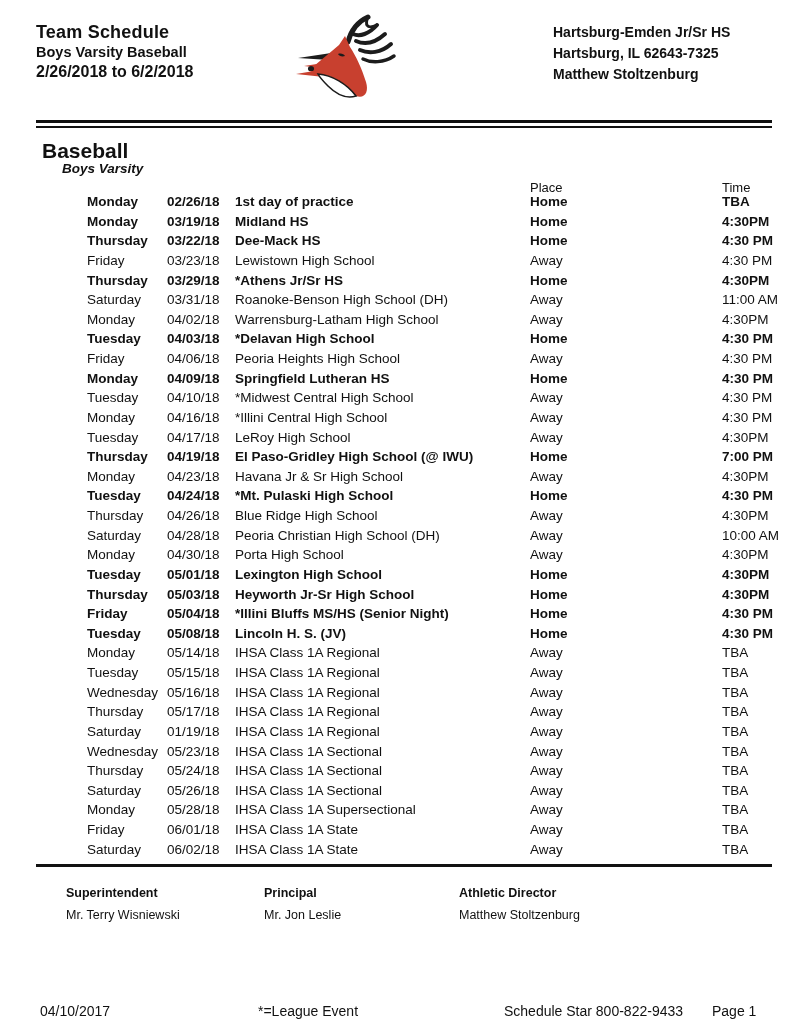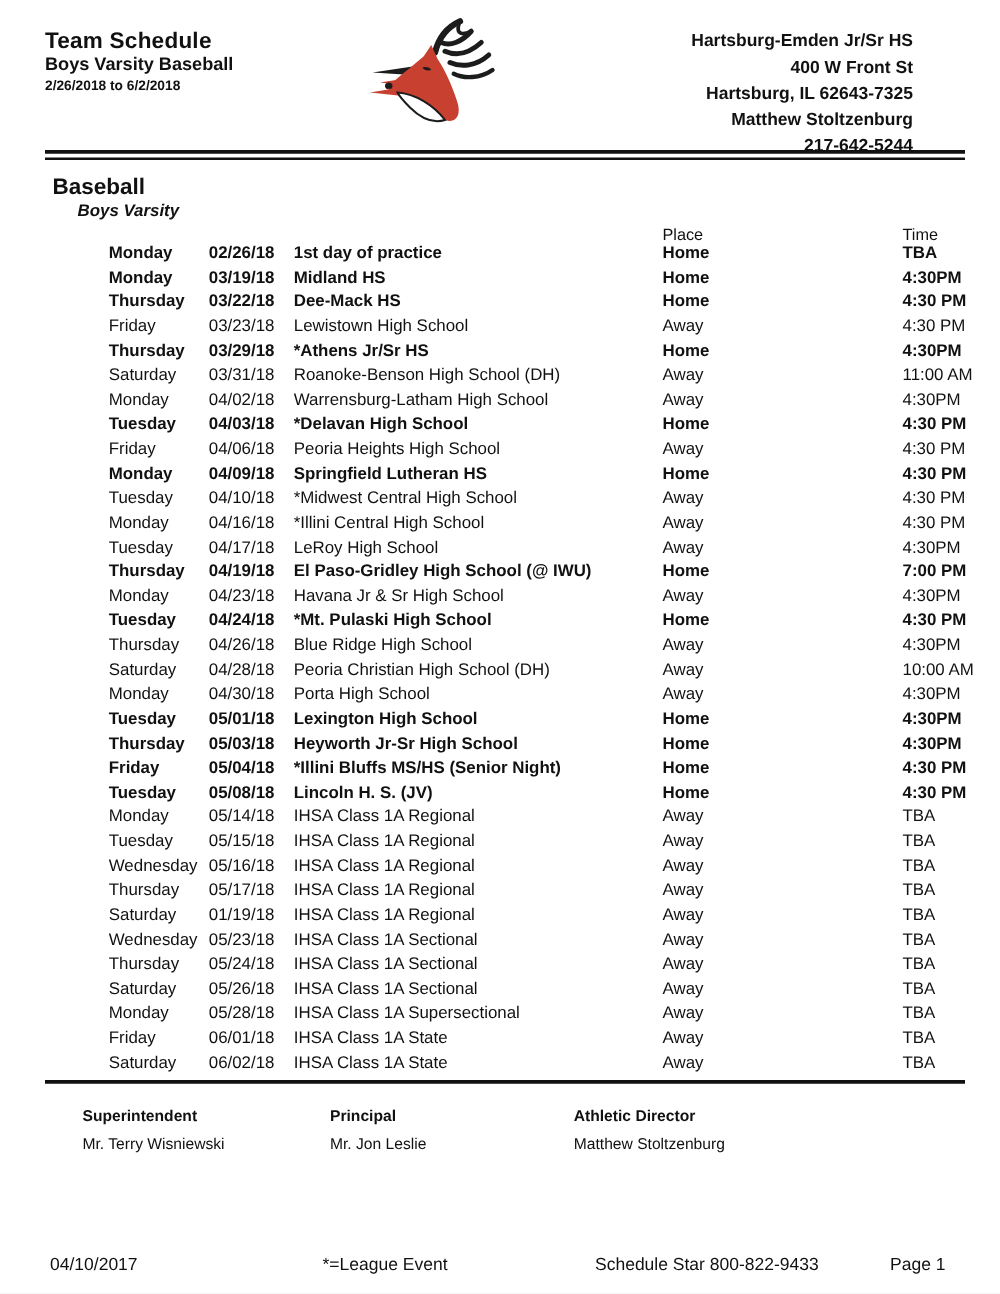--- a/index.html
+++ b/index.html
@@ -4,39 +4,38 @@
 <style>
   html,body{margin:0;padding:0;background:#e8e8e8;}
   .page{
     position:relative;
     width:800px;height:1035px;
     background:#ffffff;
     font-family:"Liberation Sans", sans-serif;
     color:#111;
     overflow:hidden;
     margin:0 auto;
-    text-align:right;
   }
   .abs{position:absolute;white-space:nowrap;}
 
   
   .doc-title{left:36px;top:22px;font-size:18px;font-weight:bold;letter-spacing:.2px;}
   .doc-subtitle{left:36px;top:44px;font-size:14.5px;font-weight:bold;}
-  .doc-range{left:36px;top:63px;font-size:11px;font-weight:bold;}
+  .doc-range{left:36px;top:63px;font-size:16px;font-weight:bold;}
   .logo-box{left:296px;top:12px;width:110px;height:92px;}
   .org-block{left:521px;top:22px;font-size:14px;font-weight:bold;line-height:21px;margin-left:32px;}
   .org-block div{white-space:nowrap;}
 
   
   .rule-double{left:36px;top:120px;width:736px;height:3px;
     border-top:3px solid #111;border-bottom:2px solid #111;}
   .rule-bottom{left:36px;top:864px;width:736px;border-top:3px solid #111;}
 
   
-  .sport-heading{left:42px;top:139px;font-size:18px;font-weight:bold;}
+  .sport-heading{left:42px;top:139px;font-size:21px;font-weight:bold;}
   .team-heading{left:62px;top:161px;font-size:13.5px;font-weight:bold;font-style:italic;}
 
   
   .sched-head{left:0;top:180px;width:800px;height:14px;font-size:13px;}
   .sched-body{left:0;top:194px;width:800px;}
   .row{position:relative;height:19.63px;font-size:13.5px;}
   .row.home{font-weight:bold;}
   .c{position:absolute;white-space:nowrap;}
   .c-day{left:87px;}
   .c-date{left:167px;}
@@ -44,21 +43,21 @@
   .c-place{left:530px;}
   .c-time{left:722px;}
 
   
   .off-title{top:886px;font-size:12.5px;font-weight:bold;}
   .off-name{top:908px;font-size:12.5px;}
   .off-1{left:66px;} .off-2{left:264px;} .off-3{left:459px;}
 
   
   .footer-item{top:1003px;font-size:14px;}
-  .f-1{left:40px;} .f-2{left:258px;} .f-3{left:476px;} .f-4{left:712px;}
+  .f-1{left:40px;} .f-2{left:258px;} .f-3{left:504px;} .f-4{left:712px;}
 </style>
 </head>
 <body>
 
 <div class="page">
 
   <div class="abs doc-title">Team Schedule</div>
   <div class="abs doc-subtitle">Boys Varsity Baseball</div>
   <div class="abs doc-range">2/26/2018 to 6/2/2018</div>
 
@@ -84,24 +83,22 @@
       <path d="M22,62 C36,63 51,72 60,84 C50,87 40,82 32,74 C28,70 24,66 22,62 Z" fill="#ffffff" stroke="#1c1c1c" stroke-width="1.6"></path>
 
       <path d="M13,59 C11,57 12,54 15,54 C18,54 19,57 17,59 Z" fill="#1c1c1c"></path>
 
       <path d="M42,42 C45,41 48,42 49,44 C46,45 43,44 42,42 Z" fill="#1c1c1c"></path>
     </svg>
   </div>
 
   <div class="abs org-block">
     <div>Hartsburg-Emden Jr/Sr HS</div>
-    <div>400 W Front St</div>
     <div>Hartsburg, IL 62643-7325</div>
     <div>Matthew Stoltzenburg</div>
-    <div>217-642-5244</div>
   </div>
 
   <div class="abs rule-double"></div>
 
   <div class="abs sport-heading">Baseball</div>
   <div class="abs team-heading">Boys Varsity</div>
 
   <div class="abs sched-head">
     <span class="c c-place">Place</span>
     <span class="c c-time">Time</span>

